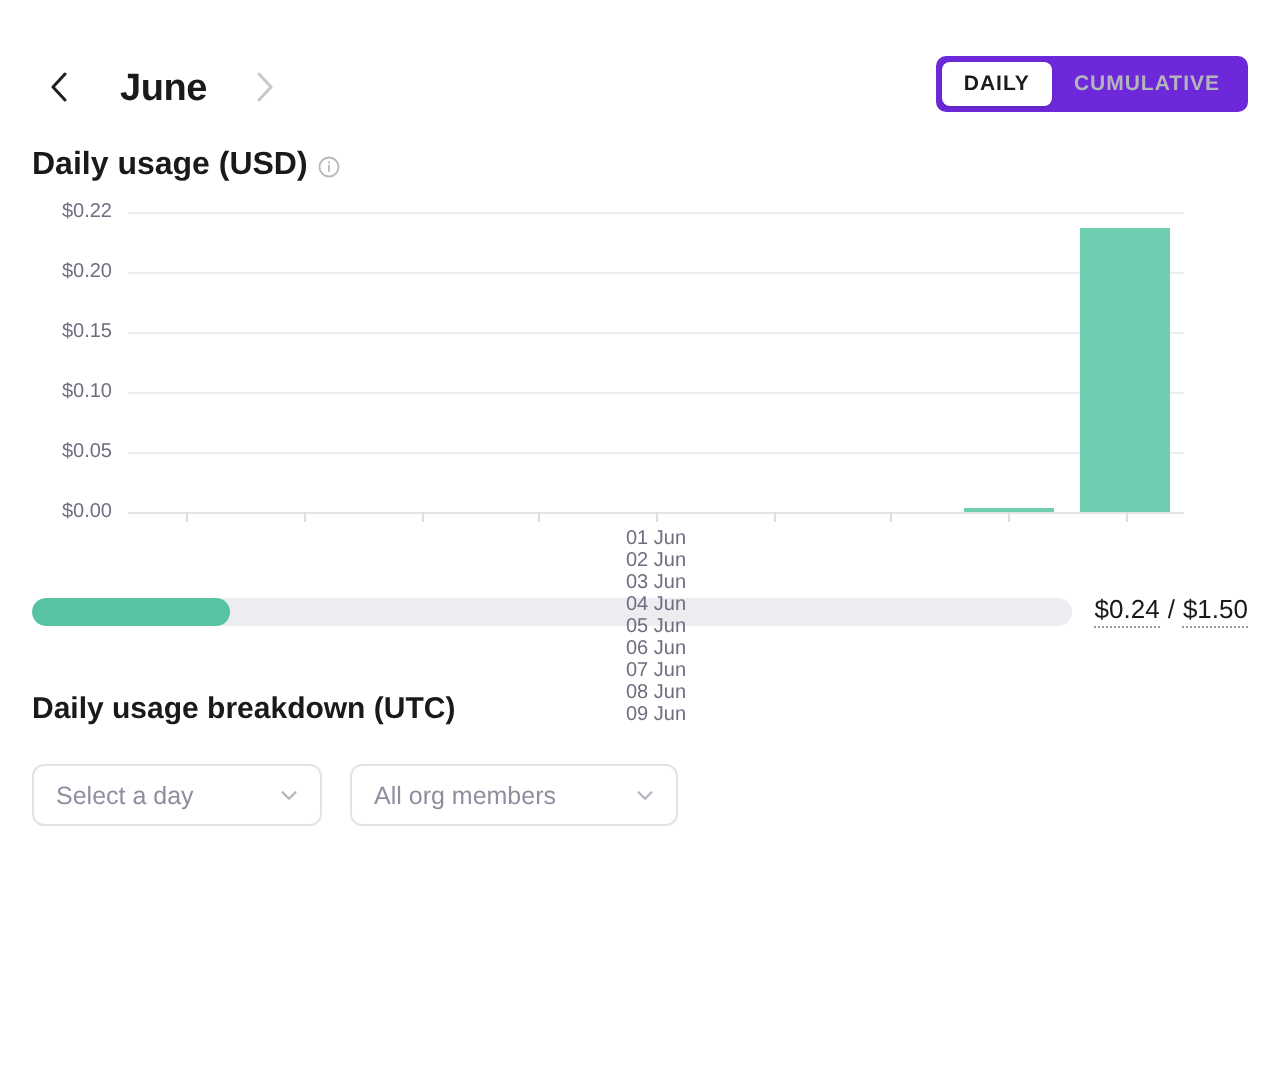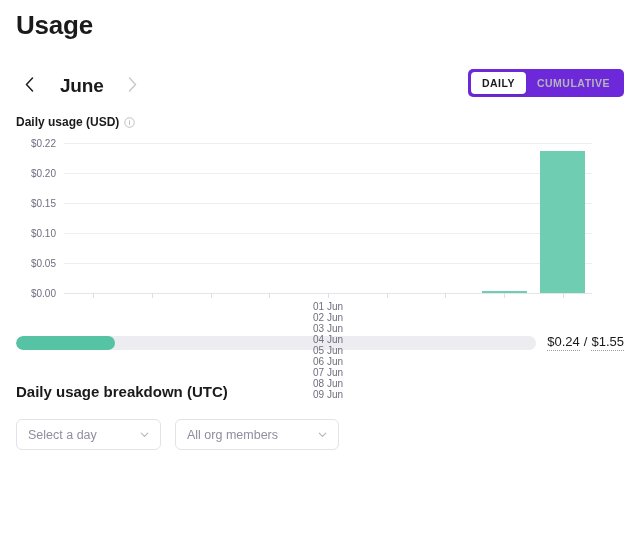--- a/index.html
+++ b/index.html
@@ -93,21 +93,21 @@
   }
 
   
   .chart-title-row {
     display: flex;
     align-items: center;
     gap: 5px;
     margin-top: 18px;
   }
   .chart-title {
-    font-size: 12px;
+    font-size: 16px;
     font-weight: 700;
     color: #1a1a1a;
   }
   .info-icon { color: #b9bac0; display: flex; }
 
   .chart {
     position: relative;
     margin-top: 14px;
     height: 150px;
   }
@@ -237,21 +237,20 @@
     flex: 1;
     white-space: nowrap;
   }
   .select-chev { color: #b4b5bd; display: flex; }
 </style>
 </head>
 <body>
 
 <div class="page">
 
-  <h1 class="page-title">Usage</h1>
 
   <div class="nav-row">
     <button class="chev-btn chev-prev">
       <span>
         <svg width="9" height="15" viewBox="0 0 9 15" fill="none" aria-hidden="true">
           <path d="M7.5 1 1.5 7.5 7.5 14" stroke="currentColor" stroke-width="1.5" stroke-linecap="round" stroke-linejoin="round"></path>
         </svg>
       </span>
     </button>
     <span class="month-label">June</span>
@@ -351,21 +350,21 @@
   </div>
 
   <div class="usage-month">
     <div class="progress-row">
       <div class="track">
         <div class="fill" id="progress-fill" style="width: 19%;"></div>
       </div>
       <div class="usage-values">
         <span class="dotted">$0.24</span>
         <span>/</span>
-        <span class="dotted">$1.55</span>
+        <span class="dotted">$1.50</span>
       </div>
     </div>
   </div>
 
   <div class="breakdown">
     <h2 class="section-title">Daily usage breakdown (UTC)</h2>
     <div class="selects">
       <div class="select select-day">
         <span class="select-text">Select a day</span>
         <span class="select-chev">

